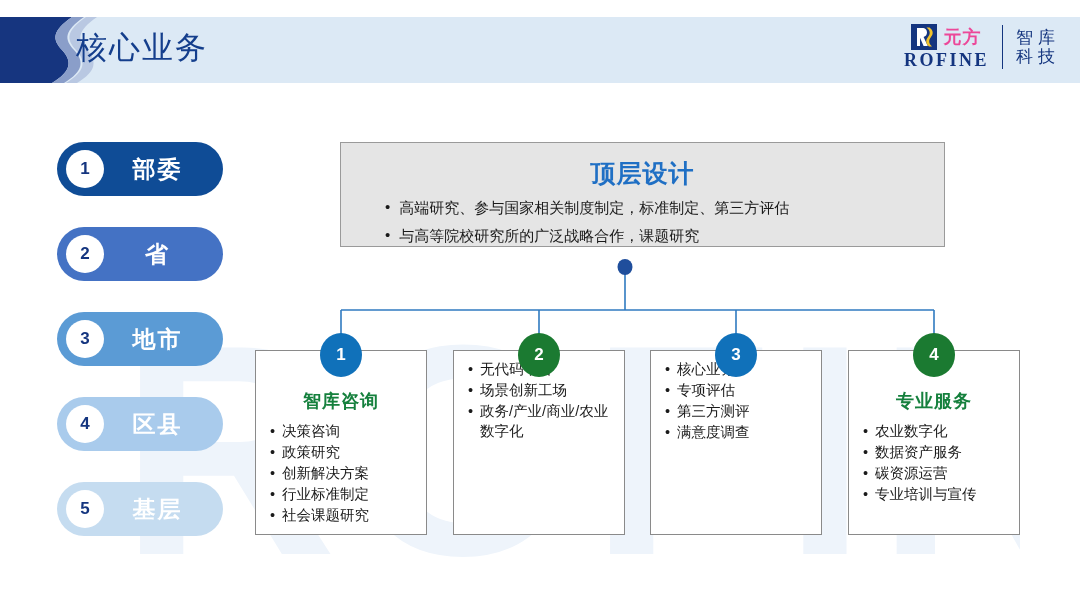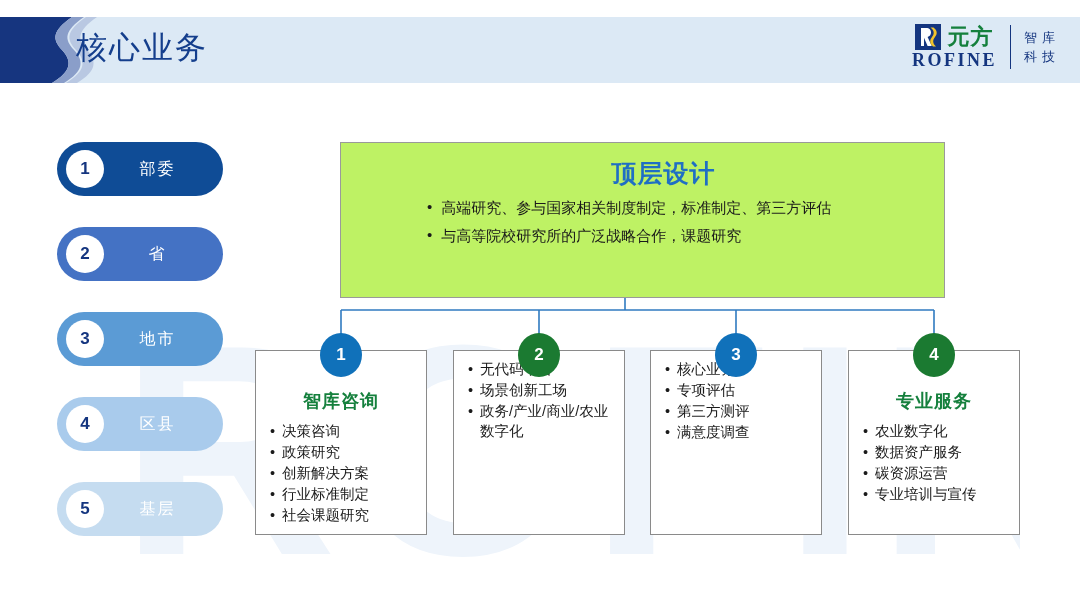--- a/index.html
+++ b/index.html
@@ -41,49 +41,49 @@
   }
   
   #logo{
     position:absolute;right:20px;top:24px;
     display:flex;align-items:center;gap:9px;
     z-index:4;
   }
   #logo-mark-wrap{display:flex;flex-direction:column;align-items:center;}
   #logo-top{display:flex;align-items:center;gap:6px;}
   #logo-mark{width:26px;height:26px;background:#14357f;position:relative;flex:none;}
-  #logo-cn{font-size:22px;font-weight:700;color:#15803d;line-height:24px;letter-spacing:1px;font-family:"Liberation Serif",serif;}
+  #logo-cn{font-size:18px;font-weight:700;color:#ec4899;line-height:24px;letter-spacing:1px;font-family:"Liberation Serif",serif;}
   #logo-en{font-size:18px;font-weight:700;color:#14357f;letter-spacing:2.5px;line-height:20px;font-family:"Liberation Serif",serif;}
   #logo-divider{width:1px;height:44px;background:#14357f;margin:0 4px;}
   #logo-sub{display:flex;flex-direction:column;justify-content:center;gap:3px;}
-  .logo-sub-line{font-size:13px;color:#14357f;letter-spacing:5px;font-weight:500;line-height:16px;}
+  .logo-sub-line{font-size:17px;color:#14357f;letter-spacing:5px;font-weight:500;line-height:16px;}
   
   #levels{position:absolute;left:57px;top:142px;z-index:3;}
   .level-pill{
     width:166px;height:54px;border-radius:27px;
     display:flex;align-items:center;
     margin-bottom:31px;position:relative;
   }
   .level-num{
     width:38px;height:38px;border-radius:50%;
     background:#ffffff;color:#14357f;
     font-size:17px;font-weight:700;
     display:flex;align-items:center;justify-content:center;
     margin-left:9px;flex:none;
   }
   .level-label{
     flex:1;text-align:center;color:#ffffff;
-    font-size:16px;font-weight:400;letter-spacing:2px;
+    font-size:23px;font-weight:700;letter-spacing:2px;
     padding-right:12px;
   }
   
   #top-box{
-    position:absolute;left:340px;top:142px;width:605px;height:156px;
-    border:1px solid #9a9a9a;background:#bef264;
-    box-sizing:border-box;z-index:3;padding-left:42px;
+    position:absolute;left:340px;top:142px;width:605px;height:105px;
+    border:1px solid #9a9a9a;background:#e5e5e5;
+    box-sizing:border-box;z-index:3;
   }
   #top-box-title{
     text-align:center;font-size:25px;font-weight:700;color:#1f6fc4;
     margin-top:14px;letter-spacing:1px;
   }
   .top-bullet{
     font-size:15px;color:#1a1a1a;margin:9px 0 0 44px;
     display:flex;align-items:flex-start;
   }
   .top-bullet .dot{margin-right:9px;line-height:1;font-size:15px;}

